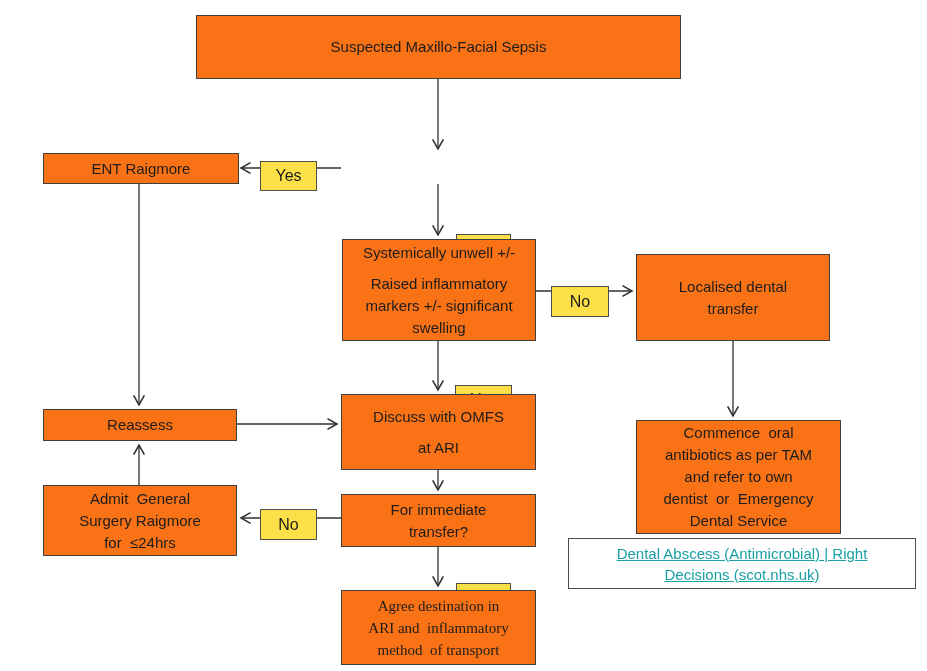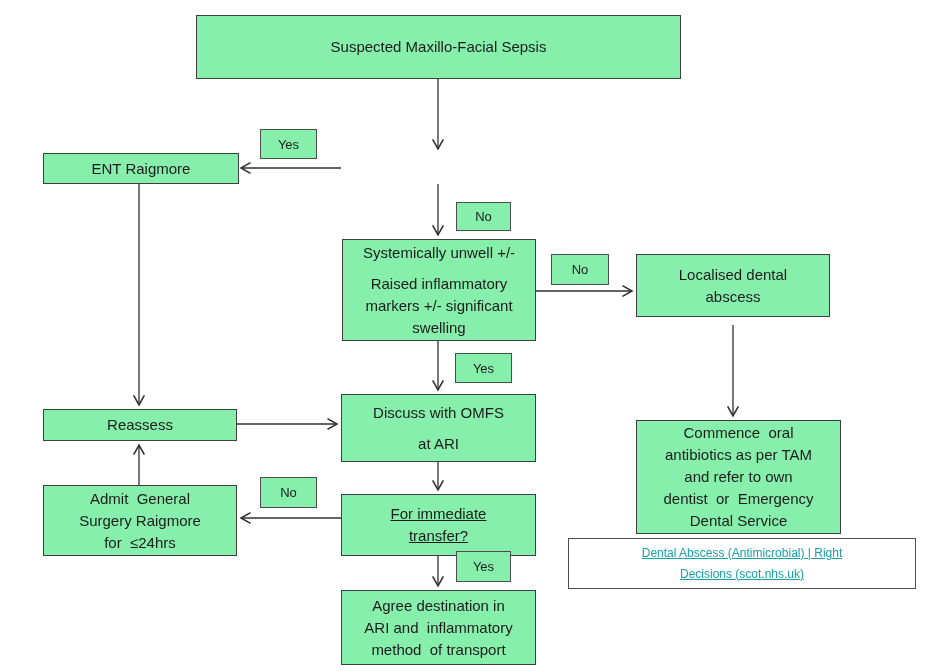--- a/index.html
+++ b/index.html
@@ -17,56 +17,57 @@
   .connector-layer {
     position: absolute;
     left: 0; top: 0;
     width: 927px; height: 671px;
     pointer-events: none;
   }
 
   .box {
     position: absolute;
     border: 1.5px solid #3f3f3f;
-    background: #86efac;
+    background: #f97316;
     display: flex;
     flex-direction: column;
     align-items: center;
     justify-content: center;
     text-align: center;
     font-size: 15px;
     line-height: 22px;
     color: #1c1c1c;
   }
 
   .label-box {
     position: absolute;
     border: 1.5px solid #4d4d4d;
-    background: #86efac;
+    background: #fde047;
     display: flex;
     align-items: center;
     justify-content: center;
     text-align: center;
-    font-size: 13px;
+    font-size: 16px;
     color: #1c1c1c;
+    margin-top: 32px;
   }
 
   .line { white-space: pre-wrap; }
   .gap  { margin-top: 9px; }
 
   .link-box {
     position: absolute;
     border: 1.5px solid #4d4d4d;
     background: #ffffff;
     display: flex;
     flex-direction: column;
     align-items: center;
     justify-content: center;
     text-align: center;
-    font-size: 12px;
+    font-size: 15px;
     line-height: 21px;
   }
   .link-box a {
     color: #18a0a4;
     text-decoration: underline;
     cursor: pointer;
   }
 </style>
 </head>
 <body>
@@ -116,58 +117,58 @@
     <div class="line">Systemically unwell +/-</div>
     <div class="line gap">Raised inflammatory</div>
     <div class="line">markers +/- significant</div>
     <div class="line">swelling</div>
   </div>
 
   <div class="label-box" style="left:551px; top:254px; width:58px; height:31px;">
     <span class="line">No</span>
   </div>
 
-  <div class="box" style="left:636px; top:254px; width:194px; height:63px;">
+  <div class="box" style="left:636px; top:254px; width:194px; height:87px;">
     <div class="line">Localised dental</div>
-    <div class="line">abscess</div>
+    <div class="line">transfer</div>
   </div>
 
   <div class="label-box" style="left:455px; top:353px; width:57px; height:30px;">
     <span class="line">Yes</span>
   </div>
 
-  <div class="box" style="left:341px; top:394px; width:195px; height:68px;">
+  <div class="box" style="left:341px; top:394px; width:195px; height:76px;">
     <div class="line">Discuss with OMFS</div>
     <div class="line gap">at ARI</div>
   </div>
 
   <div class="box" style="left:43px; top:409px; width:194px; height:32px;">
     <div class="line">Reassess</div>
   </div>
 
   <div class="label-box" style="left:260px; top:477px; width:57px; height:31px;">
     <span class="line">No</span>
   </div>
 
-  <div class="box" style="left:341px; top:494px; width:195px; height:62px;text-decoration:underline;">
+  <div class="box" style="left:341px; top:494px; width:195px; height:53px;">
     <div class="line">For immediate</div>
     <div class="line">transfer?</div>
   </div>
 
   <div class="box" style="left:43px; top:485px; width:194px; height:71px;">
     <div class="line">Admit  General</div>
     <div class="line">Surgery Raigmore</div>
     <div class="line">for  ≤24hrs</div>
   </div>
 
   <div class="label-box" style="left:456px; top:551px; width:55px; height:31px;">
     <span class="line">Yes</span>
   </div>
 
-  <div class="box" style="left:341px; top:590px; width:195px; height:75px;">
+  <div class="box" style="left:341px; top:590px; width:195px; height:75px;font-family:Liberation Serif, serif;">
     <div class="line">Agree destination in</div>
     <div class="line">ARI and  inflammatory</div>
     <div class="line">method  of transport</div>
   </div>
 
   <div class="box" style="left:636px; top:420px; width:205px; height:114px;">
     <div class="line">Commence  oral</div>
     <div class="line">antibiotics as per TAM</div>
     <div class="line">and refer to own</div>
     <div class="line">dentist  or  Emergency</div>

